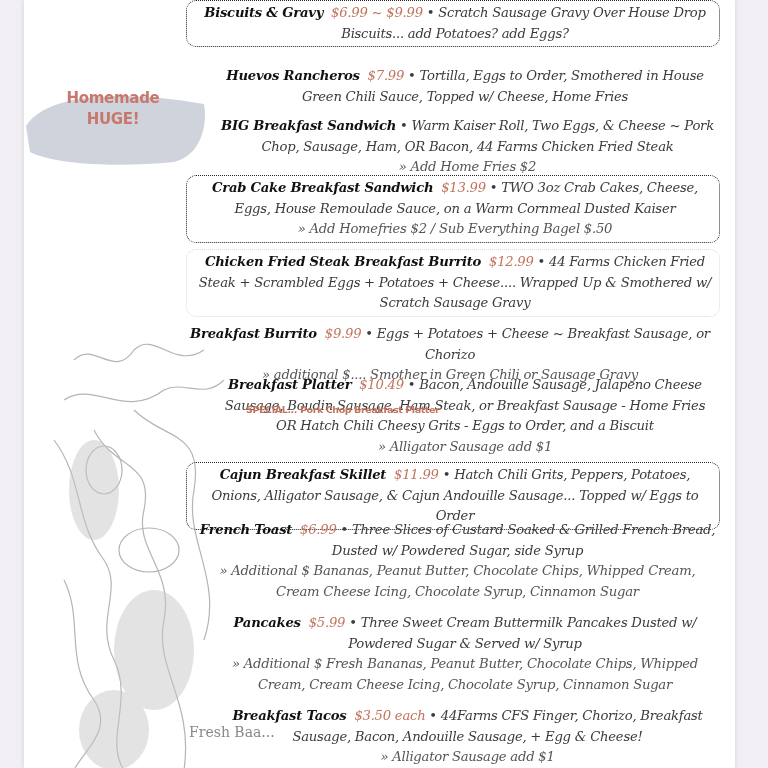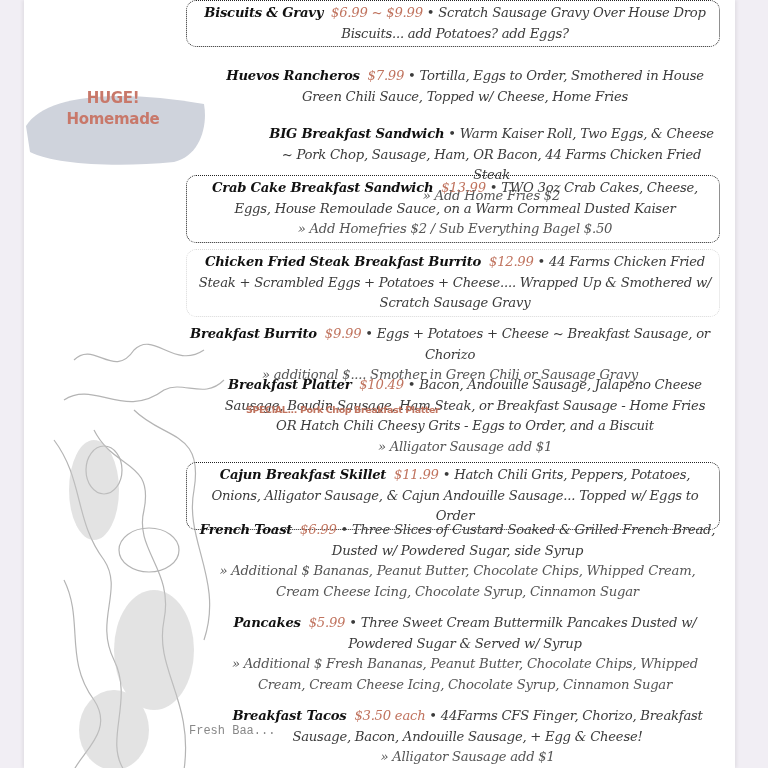--- a/index.html
+++ b/index.html
@@ -41,21 +41,21 @@
   }
   .boxed-light {
     border:1.5px dotted #d9d9d9; border-radius:10px; padding:2px 4px 2px 8px;
   }
   .special {
     position:absolute; left:222px; top:404px;
     font-family:"DejaVu Sans", sans-serif; font-size:9.5px; color:#c0735e;
     font-weight:bold; letter-spacing:-0.4px;
   }
   .footer-frag {
-    position:absolute; left:165px; top:724px; font-size:12px; color:#888;font-family:Liberation Mono, monospace;
+    position:absolute; left:165px; top:724px; font-size:14px; color:#888;
   }
 </style>
 </head>
 <body>
 
 <div class="page">
 
   <svg class="sketch" viewBox="0 0 200 450">
     <g fill="none" stroke="#777" stroke-width="1.2">
       <path d="M40 40 C60 20 80 60 100 30 C120 10 140 50 170 30"></path>
@@ -71,41 +71,41 @@
       <ellipse cx="60" cy="170" rx="25" ry="50"></ellipse>
       <ellipse cx="120" cy="330" rx="40" ry="60"></ellipse>
       <ellipse cx="80" cy="410" rx="35" ry="40"></ellipse>
     </g>
   </svg>
 
   <svg class="brush" viewBox="0 0 184 80">
     <path d="M2 40 C20 10 90 2 180 18 C184 40 176 70 150 76 C90 82 30 78 6 66 Z" fill="#cfd3dc"></path>
   </svg>
   <div class="promo">
+    <div>Homemade</div>
     <div>HUGE!</div>
-    <div>Homemade</div>
   </div>
 
   <div class="items">
 
     <div class="item boxed" style="top:0px; left:162px;">
       <span class="name">Biscuits &amp; Gravy</span>&nbsp;
       <span class="price">$6.99 ~ $9.99</span>
       <span>•</span>
       <span>Scratch Sausage Gravy Over House Drop Biscuits... add Potatoes? add Eggs?</span>
     </div>
 
     <div class="item" style="top:66px; left:190px; padding-right:4px;">
       <span class="name">Huevos Rancheros</span>&nbsp;
       <span class="price">$7.99</span>
       <span>•</span>
       <span>Tortilla, Eggs to Order, Smothered in House Green Chili Sauce, Topped w/ Cheese, Home Fries</span>
     </div>
 
-    <div class="item" style="top:124px; left:195px; padding-right:4px;margin-left:48px;">
+    <div class="item" style="top:116px; left:195px; padding-right:4px;">
       <span class="name">BIG Breakfast Sandwich</span>
       <span>•</span>
       <span>Warm Kaiser Roll, Two Eggs, &amp; Cheese ~ Pork Chop, Sausage, Ham, OR Bacon, 44 Farms Chicken Fried Steak</span><br>
       <span class="note">» Add Home Fries $2</span>
     </div>
 
     <div class="item boxed" style="top:175px; left:162px;">
       <span class="name">Crab Cake Breakfast Sandwich</span>&nbsp;
       <span class="price">$13.99</span>
       <span>•</span>

